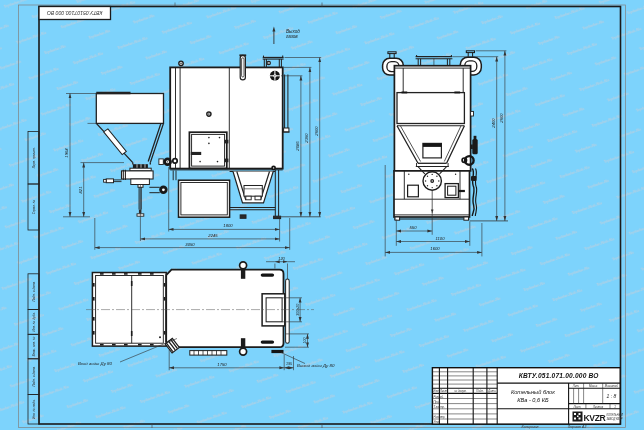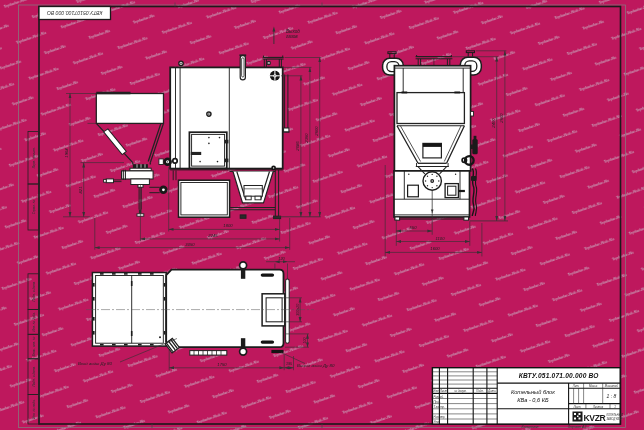--- a/index.html
+++ b/index.html
@@ -1,16 +1,16 @@
 <!DOCTYPE html>
 <html><head>
 <meta charset="utf-8">
 <style>
 html,body{margin:0;padding:0;background:#fff;}
-#page{position:relative;width:644px;height:430px;background:#be185d;overflow:hidden;}
+#page{position:relative;width:644px;height:430px;background:#7dd3fc;overflow:hidden;}
 svg{display:block;filter:blur(0.28px)}
 .d{font:italic 4.2px "Liberation Sans",sans-serif;fill:#222;}
 .t{font:italic 4px "Liberation Sans",sans-serif;fill:#222;}
 .s{font:italic 3.2px "Liberation Sans",sans-serif;fill:#333;}
 </style>
 </head>
 <body>
 <div id="page">
 <svg width="644" height="430" viewBox="0 0 644 430">
 <defs>

